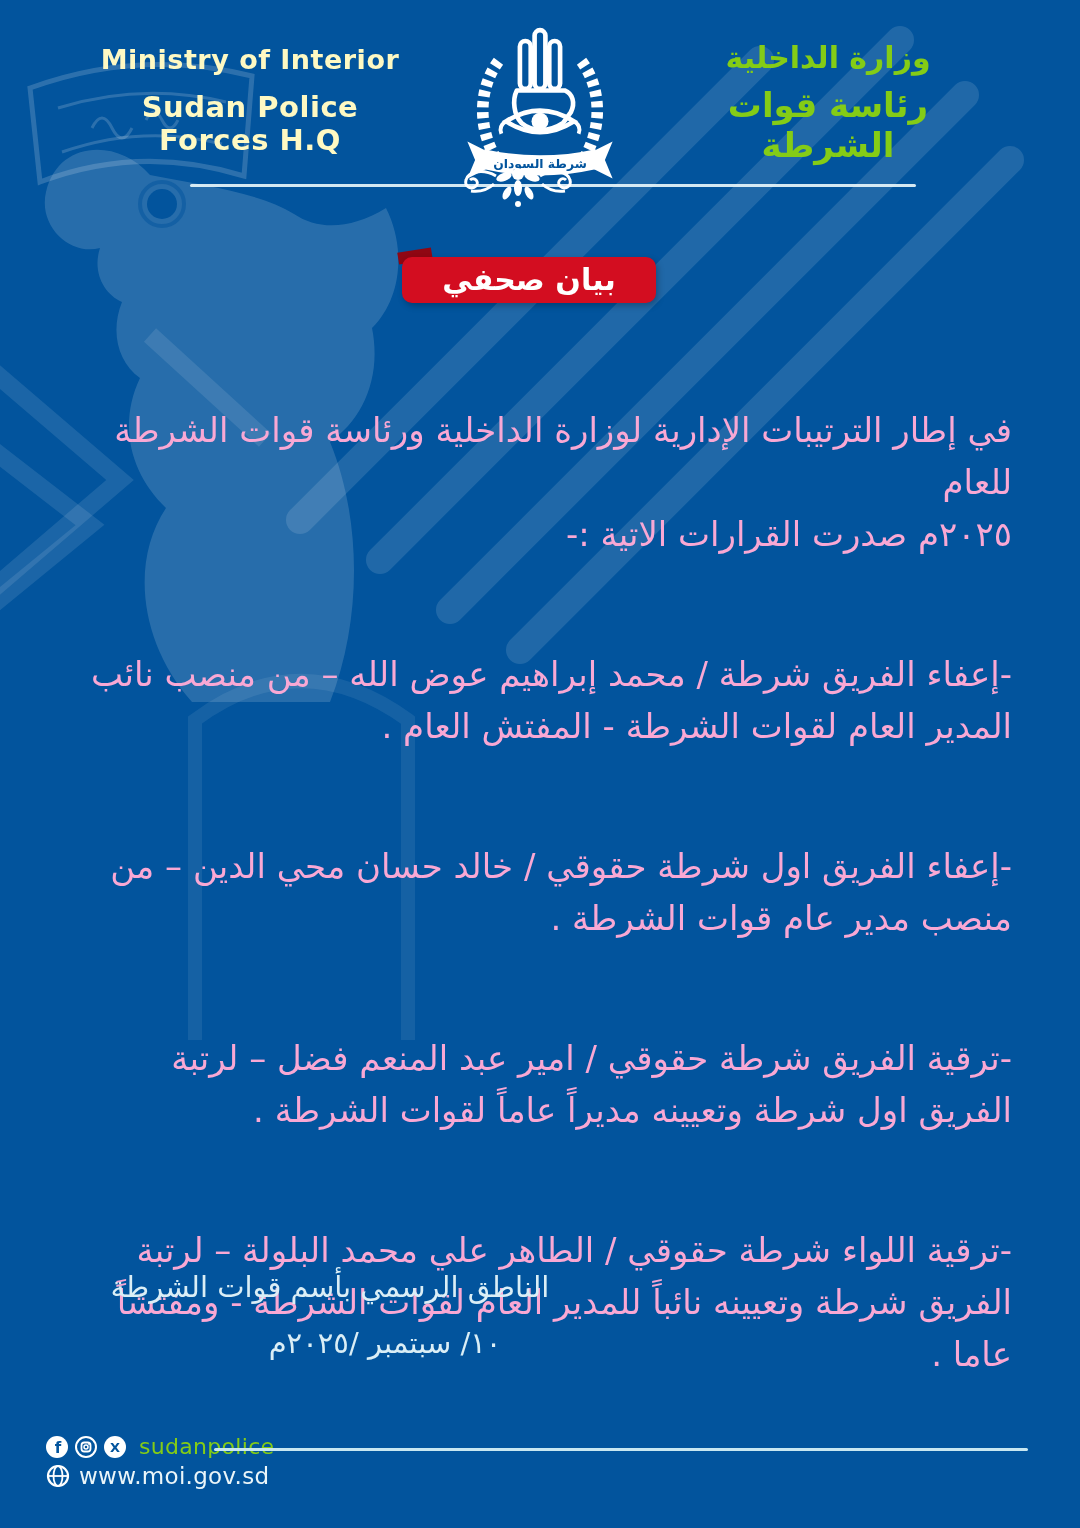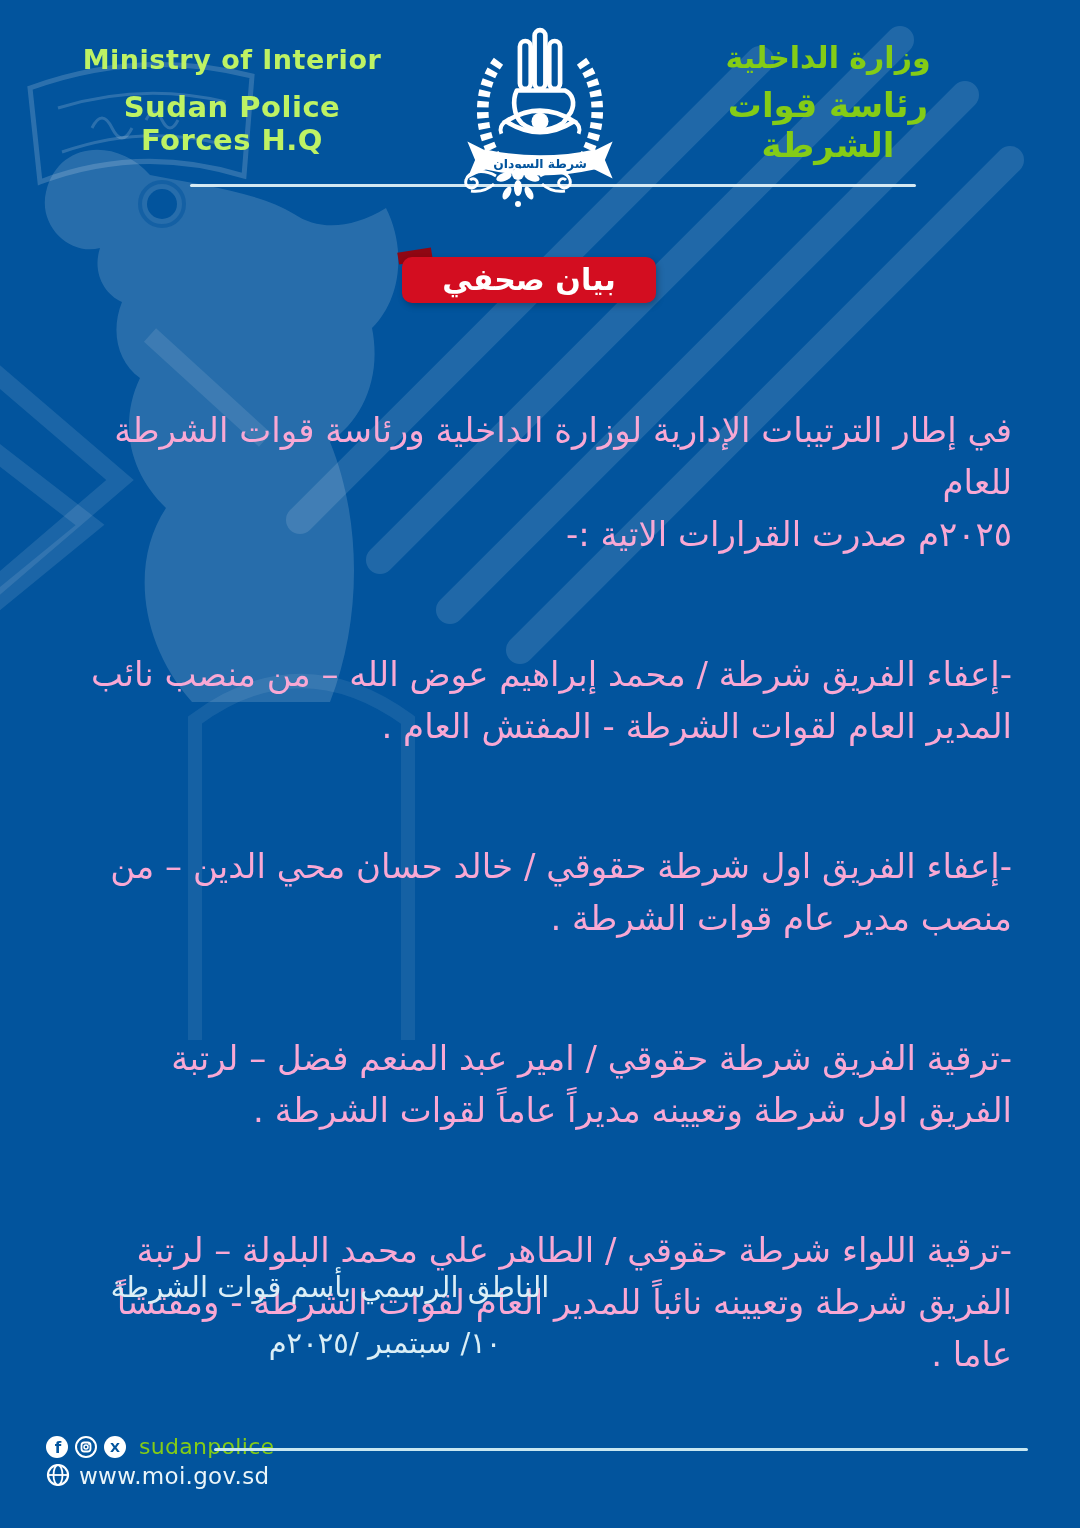--- a/index.html
+++ b/index.html
@@ -6,22 +6,22 @@
   .page{
     position:relative;width:1080px;height:1528px;overflow:hidden;
     background:#02549d;
     font-family:"DejaVu Sans",sans-serif;
   }
   .content{position:absolute;inset:0;z-index:2;}
   .watermark{position:absolute;inset:0;z-index:1;}
 
   
   .en-header{
-    position:absolute;left:64px;top:44px;width:336px;text-align:center;
-    color:#bef264;font-weight:bold;line-height:1.15;
+    position:absolute;left:82px;top:44px;width:336px;text-align:center;
+    color:#fef9c3;font-weight:bold;line-height:1.15;
     font-family:"DejaVu Sans","Liberation Sans",sans-serif;
   }
   .en-header .l1{font-size:27px;letter-spacing:.5px;}
   .en-header .l2{font-size:29px;margin-top:16px;letter-spacing:.5px;}
 
   .ar-header{
     position:absolute;right:112px;top:40px;width:280px;text-align:center;
     color:#84cc16;font-weight:bold;direction:rtl;
   }
   .ar-header .l1{font-size:30px;}
@@ -62,21 +62,21 @@
     position:absolute;top:1262px;left:95px;width:470px;text-align:center;
     direction:rtl;color:#daeef6;font-size:29px;line-height:50px;
   }
   .signature .date{transform:translateX(55px);margin-top:6px;}
 
   
   .footer-row1{
     position:absolute;left:46px;top:1434px;display:flex;align-items:center;gap:7px;
   }
   .footer-row2{
-    position:absolute;left:46px;top:1463px;display:flex;gap:9px;
+    position:absolute;left:46px;top:1463px;display:flex;align-items:center;gap:9px;
   }
   .handle{color:#84cc16;font-size:22px;margin-left:6px;letter-spacing:.3px;}
   .url{color:#eaf5f9;font-size:23px;letter-spacing:.3px;}
   .footer-line{
     position:absolute;left:214px;top:1448px;width:814px;height:3px;
     background:#c8e7f1;border-radius:2px;
   }
   .icon{display:block;}
 </style>
 </head>

